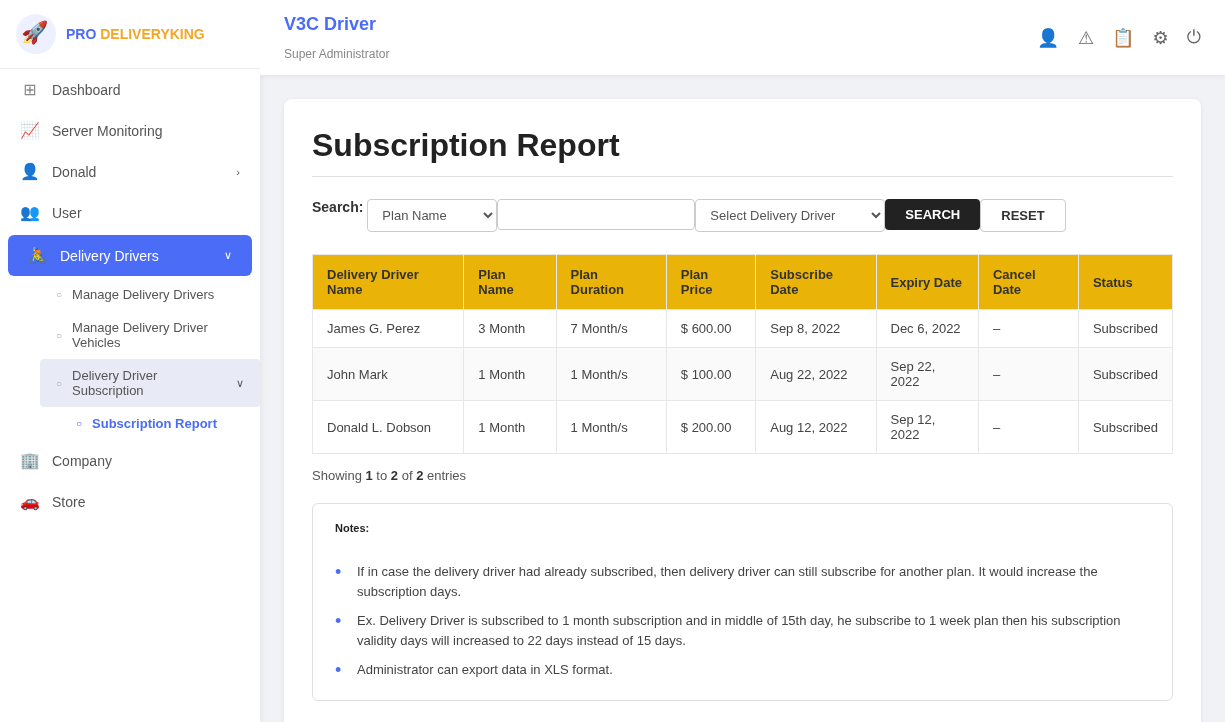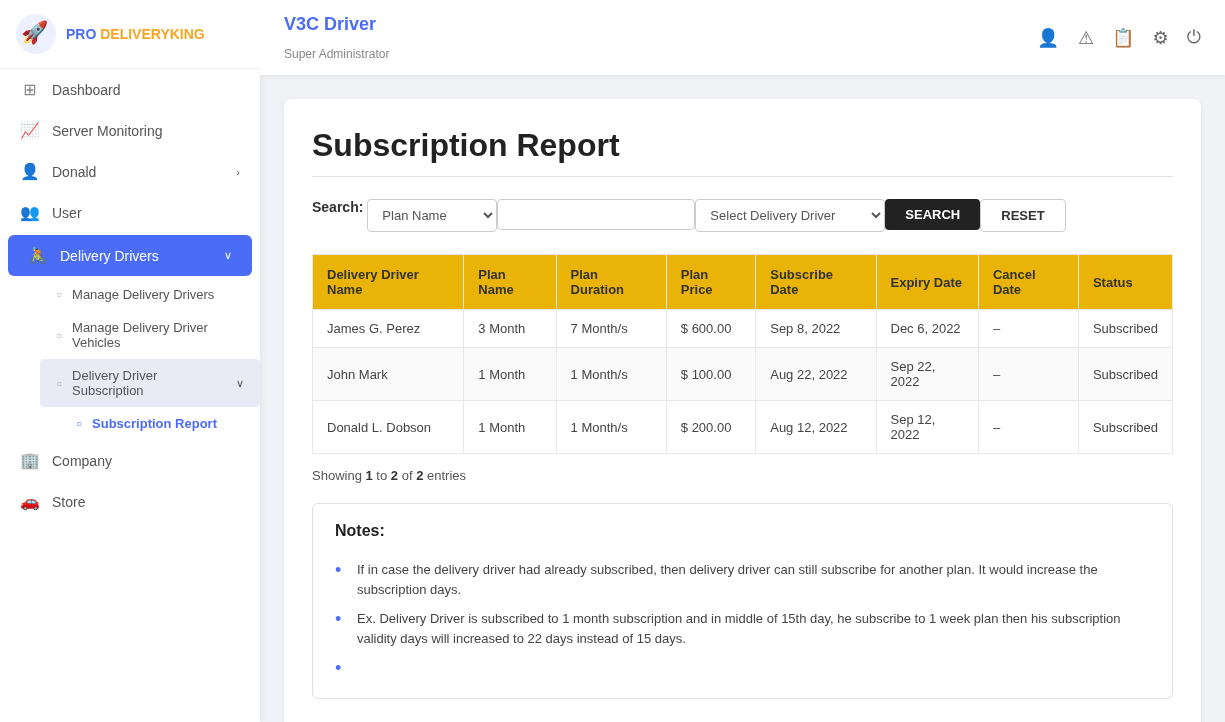--- a/index.html
+++ b/index.html
@@ -180,21 +180,21 @@
 
     .entries-info { font-size: 13px; color: #555; margin-bottom: 20px; }
     .entries-info b { font-weight: 700; color: #333; }
 
     
     .notes-box {
       border: 1px solid #e0e0e0;
       border-radius: 6px;
       padding: 18px 22px;
     }
-    .notes-title { font-size: 16px; font-weight: 700; color: #222; margin-bottom: 20px; }
+    .notes-title { font-size: 11px; font-weight: 700; color: #222; margin-bottom: 28px; }
     .notes-list { list-style: none; padding: 0; }
     .notes-list li {
       display: flex;
       align-items: flex-start;
       gap: 10px;
       font-size: 13px;
       color: #444;
       margin-bottom: 10px;
       line-height: 1.5;
     }
@@ -372,18 +372,19 @@
             <li>
               <span class="bullet">•</span>
               <span>If in case the delivery driver had already subscribed, then delivery driver can still subscribe for another plan. It would increase the subscription days.</span>
             </li>
             <li>
               <span class="bullet">•</span>
               <span>Ex. Delivery Driver is subscribed to 1 month subscription and in middle of 15th day, he subscribe to 1 week plan then his subscription validity days will increased to 22 days instead of 15 days.</span>
             </li>
             <li>
               <span class="bullet">•</span>
+              <span>Administrator can export data in XLS format.</span>
             </li>
           </ul>
       </div>
     </div>
   </div>
 </div>
 
 </body></html>

